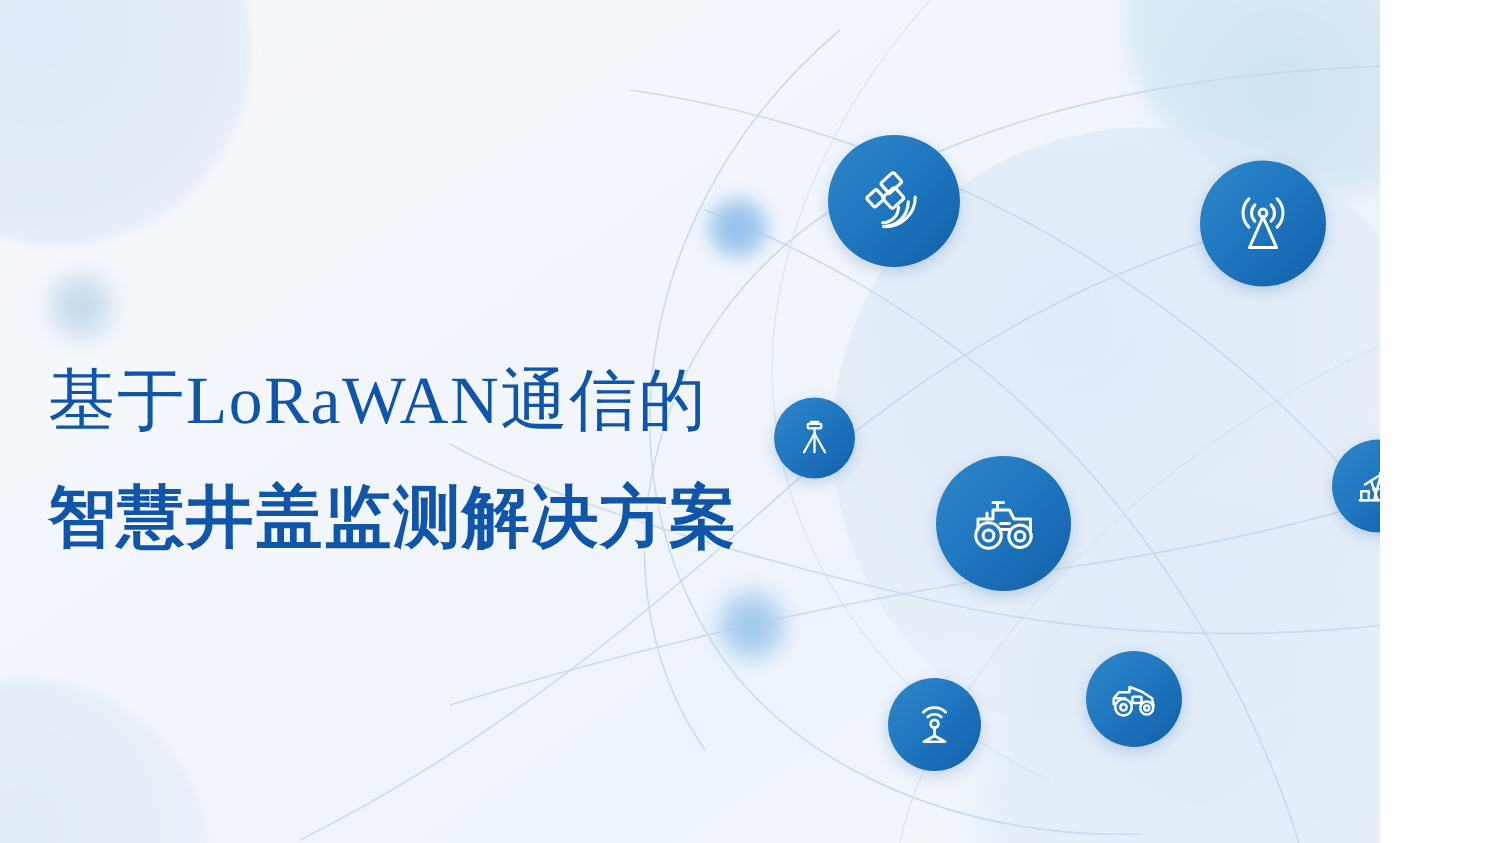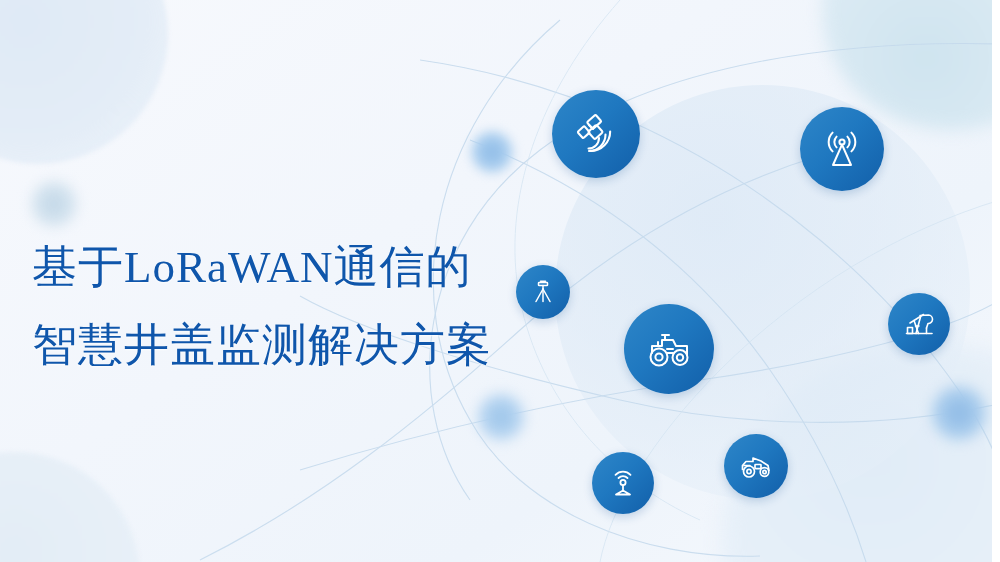--- a/index.html
+++ b/index.html
@@ -2,21 +2,21 @@
 <html><head>
 <meta charset="utf-8">
 <style>
   html, body {
     margin: 0;
     padding: 0;
     background: #ffffff;
   }
   #slide {
     position: relative;
-    width: 992px;
+    width: 920px;
     height: 562px;
     overflow: hidden;
     background: linear-gradient(145deg, #f7f9fd 0%, #f2f6fc 40%, #eef4fb 70%, #f6f9fd 100%);
     font-family: "Liberation Sans", sans-serif;
   }
 
   
   .blob {
     position: absolute;
     border-radius: 50%;
@@ -115,21 +115,21 @@
     letter-spacing: 1px;
     white-space: nowrap;
     text-shadow: 0 1px 2px rgba(255,255,255,0.85);
   }
   .line-1 {
     font-family: "Liberation Serif", "DejaVu Serif", serif;
     font-weight: 500;
   }
   .line-2 {
     font-family: "DejaVu Sans", "Liberation Sans", sans-serif;
-    font-weight: 400;
+    font-weight: 700;
     letter-spacing: 3px;
   }
 </style>
 </head>
 <body>
 
 <div id="slide">
 
   <div class="blob blob-tl"></div>
   <div class="blob blob-bl"></div>

